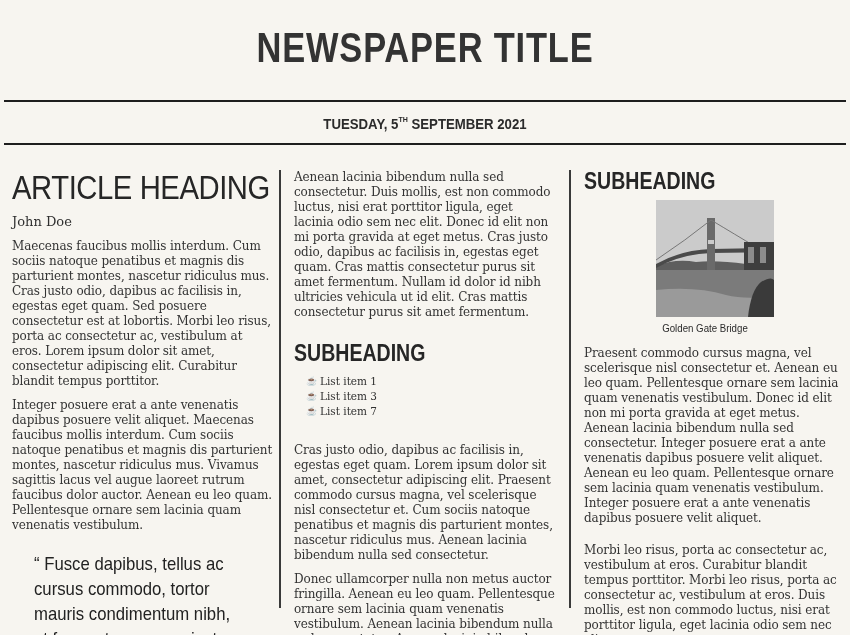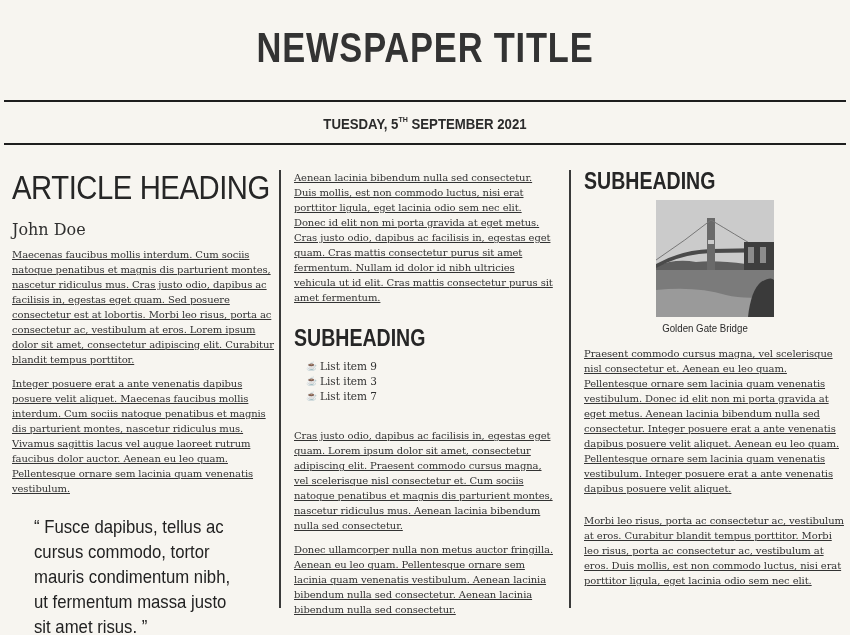--- a/index.html
+++ b/index.html
@@ -51,28 +51,27 @@
     font-family: "Liberation Sans", sans-serif;
     font-size: 34px;
     font-weight: normal;
     color: #262626;
     letter-spacing: -0.5px;
     transform: scaleX(0.86);
     transform-origin: left;
     white-space: nowrap;
     line-height: 38px;
   }
-  .author { font-size: 16px; margin-top: 16px; line-height: 16px; }
+  .author { font-size: 13px; margin-top: 8px; line-height: 16px; }
   p.body {
-    font-size: 10px;
+    font-size: 12px;
     line-height: 15px;
     color: #333;
     margin-top: 9px;
     letter-spacing: -0.1px;
-    text-decoration: underline;
   }
   .pullquote {
     margin: 18px 0 0 22px;
     width: 230px;
     font-family: "Liberation Sans", sans-serif;
     font-size: 19px;
     line-height: 25px;
     color: #222;
     transform: scaleX(0.88);
     transform-origin: left;
@@ -124,21 +123,21 @@
   <p class="body">Integer posuere erat a ante venenatis dapibus posuere velit aliquet. Maecenas faucibus mollis interdum. Cum sociis natoque penatibus et magnis dis parturient montes, nascetur ridiculus mus. Vivamus sagittis lacus vel augue laoreet rutrum faucibus dolor auctor. Aenean eu leo quam. Pellentesque ornare sem lacinia quam venenatis vestibulum.</p>
   <blockquote class="pullquote">“ Fusce dapibus, tellus ac cursus commodo, tortor mauris condimentum nibh, ut fermentum massa justo sit amet risus. ”</blockquote>
 </section>
 
 <section class="col col2">
   <p class="body" style="margin-top:2px">Aenean lacinia bibendum nulla sed consectetur. Duis mollis, est non commodo luctus, nisi erat porttitor ligula, eget lacinia odio sem nec elit. Donec id elit non mi porta gravida at eget metus. Cras justo odio, dapibus ac facilisis in, egestas eget quam. Cras mattis consectetur purus sit amet fermentum. Nullam id dolor id nibh ultricies vehicula ut id elit. Cras mattis consectetur purus sit amet fermentum.</p>
   <h3 class="subheading">SUBHEADING</h3>
   <ul class="list">
     <li>
         <span class="cup">☕</span>
-        <span>List item 9</span>
+        <span>List item 1</span>
       </li>
     <li>
         <span class="cup">☕</span>
         <span>List item 3</span>
       </li>
     <li>
         <span class="cup">☕</span>
         <span>List item 7</span>
       </li>
   </ul>

